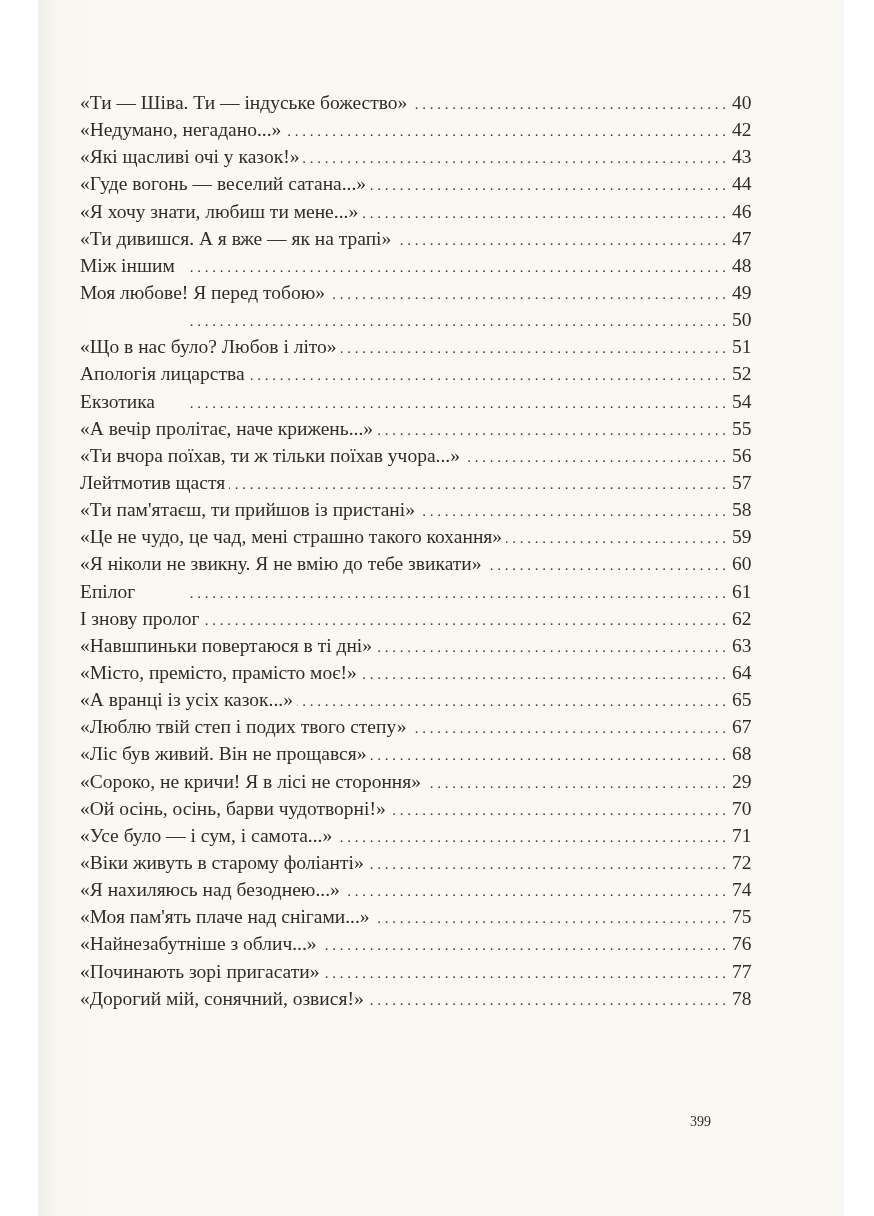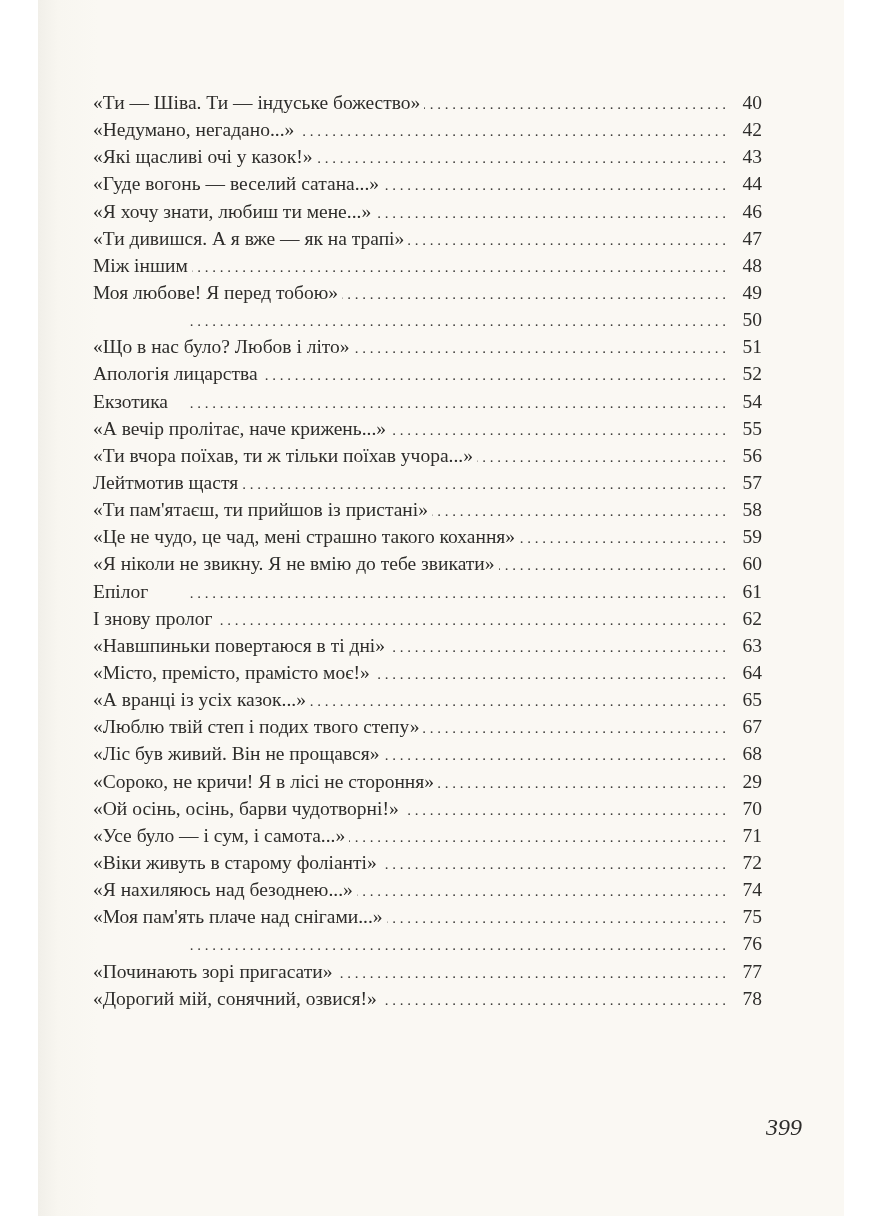--- a/index.html
+++ b/index.html
@@ -29,21 +29,20 @@
     }
     .row {
       display: flex;
       align-items: baseline;
       height: 27.15px;
       line-height: 27.15px;
       font-family: "Liberation Serif", "DejaVu Serif", serif;
       font-size: 19.5px;
       color: #2e2d2b;
       white-space: nowrap;
-      margin-left: 13px;
     }
     .title {
       flex: 0 0 auto;
       padding-right: 4px;
     }
     .leader {
       flex: 1 1 auto;
       overflow: hidden;
       color: #3a3936;
       letter-spacing: 2.6px;
@@ -51,31 +50,29 @@
       text-align: right;
       direction: rtl;
     }
     .leader::before {
       content: ". . . . . . . . . . . . . . . . . . . . . . . . . . . . . . . . . . . . . . . . . . . . . . . . . . . . . . . . . . . . . . . . . . . . . . . .";
       letter-spacing: 0;
     }
     .num {
       flex: 0 0 auto;
       width: 30px;
-      text-align: right;
       padding-left: 6px;
     }
     .folio {
       position: absolute;
-      left: 766px;
+      left: 690px;
       top: 1114px;
       font-family: "Liberation Serif", "DejaVu Serif", serif;
-      font-size: 24px;
+      font-size: 14px;
       color: #2e2d2b;
-      font-style: italic;
     }
   </style>
 </head>
 <body>
 
 <div class="page"></div>
 
 <ul class="toc" id="toc">
     <li class="row">
       <span class="title">«Ти — Шіва. Ти — індуське божество»</span>
@@ -225,20 +222,21 @@
       <span class="title">«Я нахиляюсь над безоднею...»</span>
       <span class="leader"></span>
       <span class="num">74</span>
     </li>
     <li class="row">
       <span class="title">«Моя пам'ять плаче над снігами...»</span>
       <span class="leader"></span>
       <span class="num">75</span>
     </li>
     <li class="row">
+      <span class="title">«Найнезабутніше з облич...»</span>
       <span class="leader"></span>
       <span class="num">76</span>
     </li>
     <li class="row">
       <span class="title">«Починають зорі пригасати»</span>
       <span class="leader"></span>
       <span class="num">77</span>
     </li>
     <li class="row">
       <span class="title">«Дорогий мій, сонячний, озвися!»</span>

